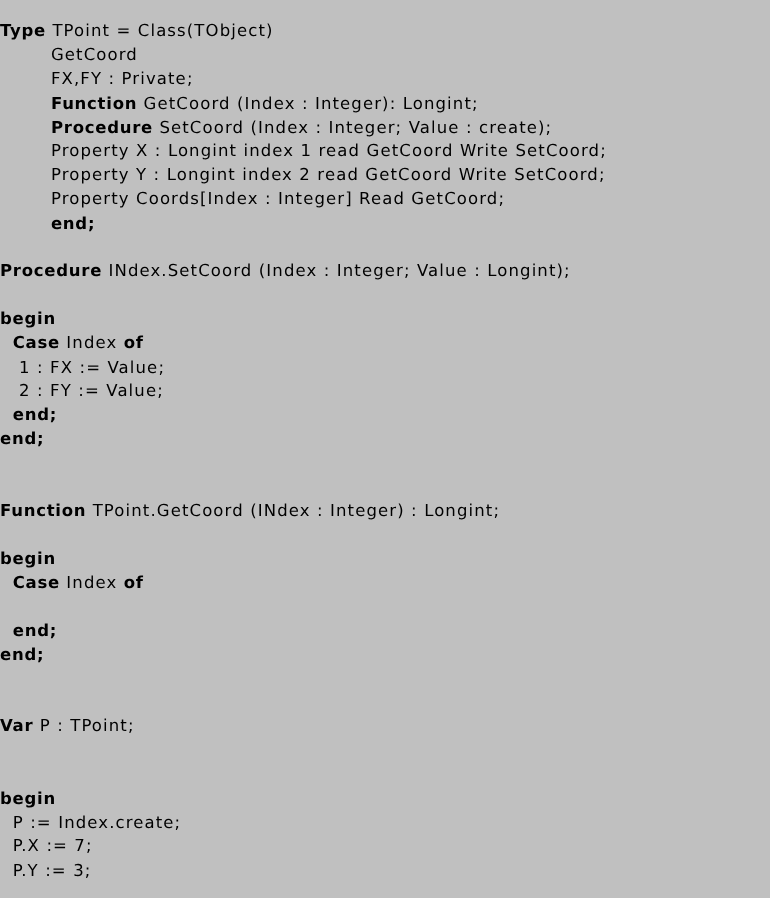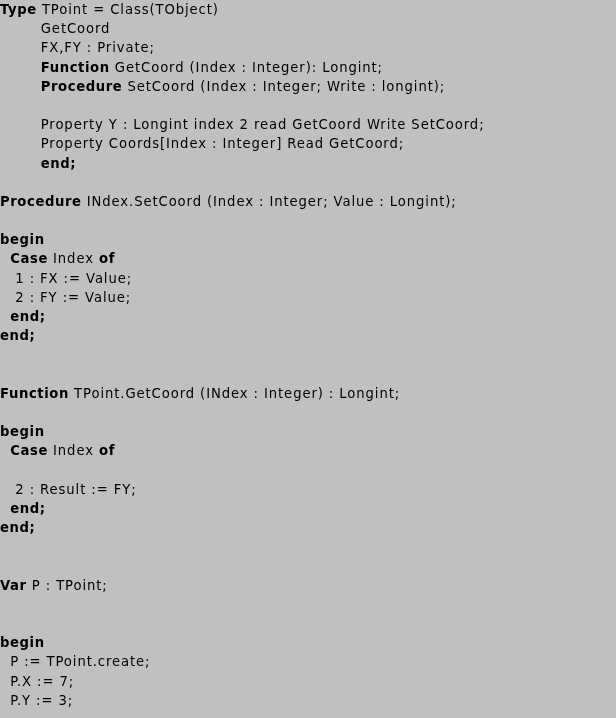--- a/index.html
+++ b/index.html
@@ -26,61 +26,60 @@
     height: 19.2px;
     line-height: 19.2px;
     white-space: pre;
     font-size: 13.2px;
     letter-spacing: 0.9px;
     color: #000000;
     font-family: "DejaVu Sans", sans-serif;
     overflow: visible;
   }
   .line:first-child {
-    margin-top: 0px;
+    margin-top: 16px;
   }
   .tok { white-space: pre; }
   .kw  { font-weight: bold; letter-spacing: 0.6px; }
   .id  { font-weight: normal; }
   .blank { visibility: hidden; }
 </style>
 </head>
 <body>
 
 <div id="listing">
     <div class="line"><span class="tok kw">Type</span><span class="tok id"> TPoint = Class(TObject)</span></div>
     <div class="line"><span class="tok">        </span><span class="tok id">GetCoord</span></div>
     <div class="line"><span class="tok">        </span><span class="tok id">FX,FY : Private;</span></div>
     <div class="line"><span class="tok">        </span><span class="tok kw">Function</span><span class="tok id"> GetCoord (Index : Integer): Longint;</span></div>
-    <div class="line"><span class="tok">        </span><span class="tok kw">Procedure</span><span class="tok id"> SetCoord (Index : Integer; Write : longint);</span></div>
-    <div class="line"><span class="tok">        </span></div>
+    <div class="line"><span class="tok">        </span><span class="tok kw">Procedure</span><span class="tok id"> SetCoord (Index : Integer; Value : create);</span></div>
+    <div class="line"><span class="tok">        </span><span class="tok id">Property X : Longint index 1 read GetCoord Write SetCoord;</span></div>
     <div class="line"><span class="tok">        </span><span class="tok id">Property Y : Longint index 2 read GetCoord Write SetCoord;</span></div>
     <div class="line"><span class="tok">        </span><span class="tok id">Property Coords[Index : Integer] Read GetCoord;</span></div>
     <div class="line"><span class="tok">        </span><span class="tok kw">end;</span></div>
     <div class="line blank"><span class="tok">&nbsp;</span></div>
     <div class="line"><span class="tok kw">Procedure</span><span class="tok id"> INdex.SetCoord (Index : Integer; Value : Longint);</span></div>
     <div class="line blank"><span class="tok">&nbsp;</span></div>
     <div class="line"><span class="tok kw">begin</span></div>
     <div class="line"><span class="tok">  </span><span class="tok kw">Case</span><span class="tok id"> Index </span><span class="tok kw">of</span></div>
     <div class="line"><span class="tok">   </span><span class="tok id">1 : FX := Value;</span></div>
     <div class="line"><span class="tok">   </span><span class="tok id">2 : FY := Value;</span></div>
     <div class="line"><span class="tok">  </span><span class="tok kw">end;</span></div>
     <div class="line"><span class="tok kw">end;</span></div>
     <div class="line blank"><span class="tok">&nbsp;</span></div>
     <div class="line blank"><span class="tok">&nbsp;</span></div>
     <div class="line"><span class="tok kw">Function</span><span class="tok id"> TPoint.GetCoord (INdex : Integer) : Longint;</span></div>
     <div class="line blank"><span class="tok">&nbsp;</span></div>
     <div class="line"><span class="tok kw">begin</span></div>
     <div class="line"><span class="tok">  </span><span class="tok kw">Case</span><span class="tok id"> Index </span><span class="tok kw">of</span></div>
     <div class="line"><span class="tok">   </span></div>
-    <div class="line"><span class="tok">   </span><span class="tok id">2 : Result := FY;</span></div>
     <div class="line"><span class="tok">  </span><span class="tok kw">end;</span></div>
     <div class="line"><span class="tok kw">end;</span></div>
     <div class="line blank"><span class="tok">&nbsp;</span></div>
     <div class="line blank"><span class="tok">&nbsp;</span></div>
     <div class="line"><span class="tok kw">Var</span><span class="tok id"> P : TPoint;</span></div>
     <div class="line blank"><span class="tok">&nbsp;</span></div>
     <div class="line blank"><span class="tok">&nbsp;</span></div>
     <div class="line"><span class="tok kw">begin</span></div>
-    <div class="line"><span class="tok">  </span><span class="tok id">P := TPoint.create;</span></div>
+    <div class="line"><span class="tok">  </span><span class="tok id">P := Index.create;</span></div>
     <div class="line"><span class="tok">  </span><span class="tok id">P.X := 7;</span></div>
     <div class="line"><span class="tok">  </span><span class="tok id">P.Y := 3;</span></div>
   </div>
 
 </body></html>

